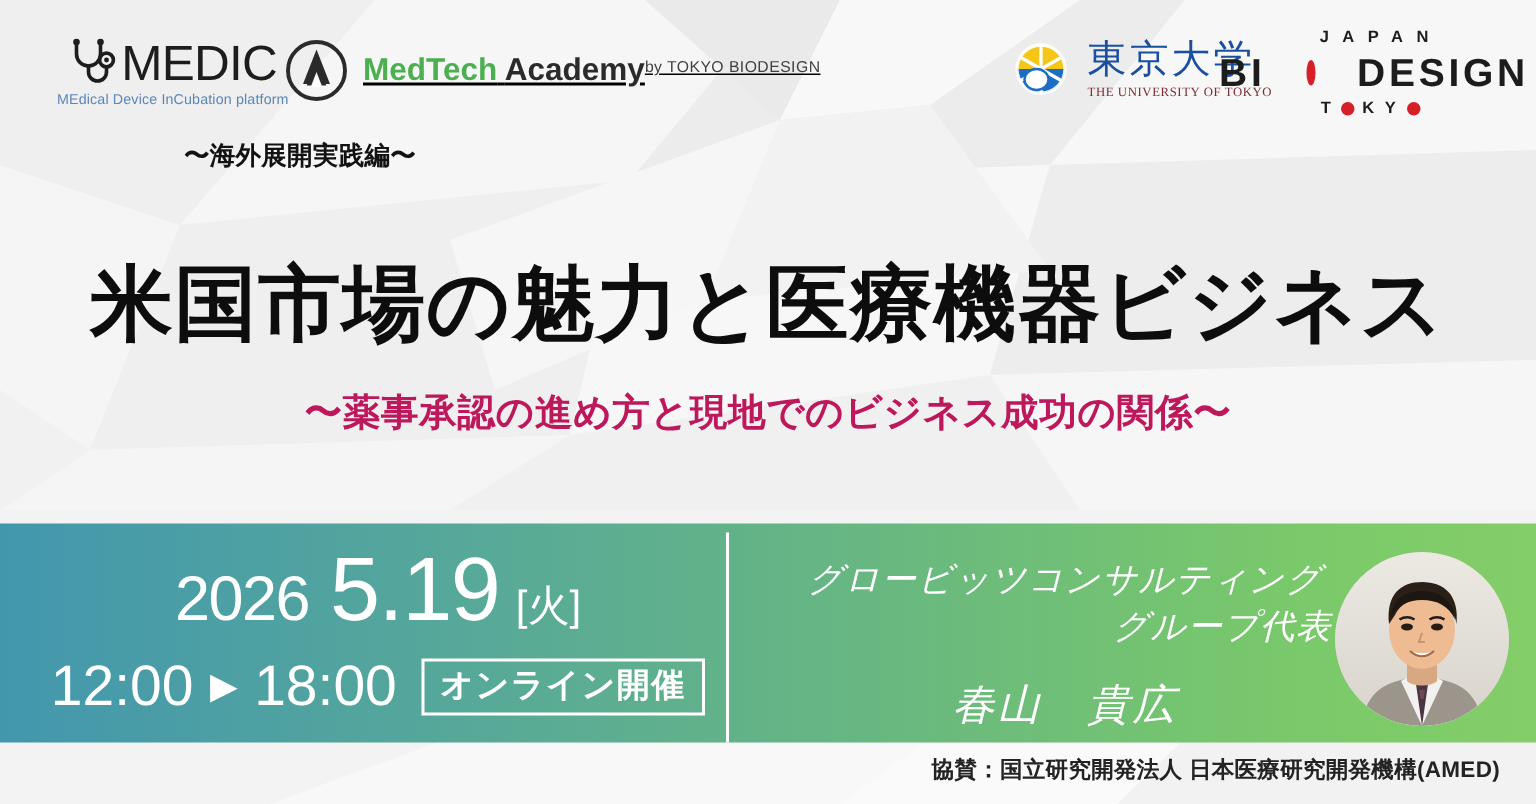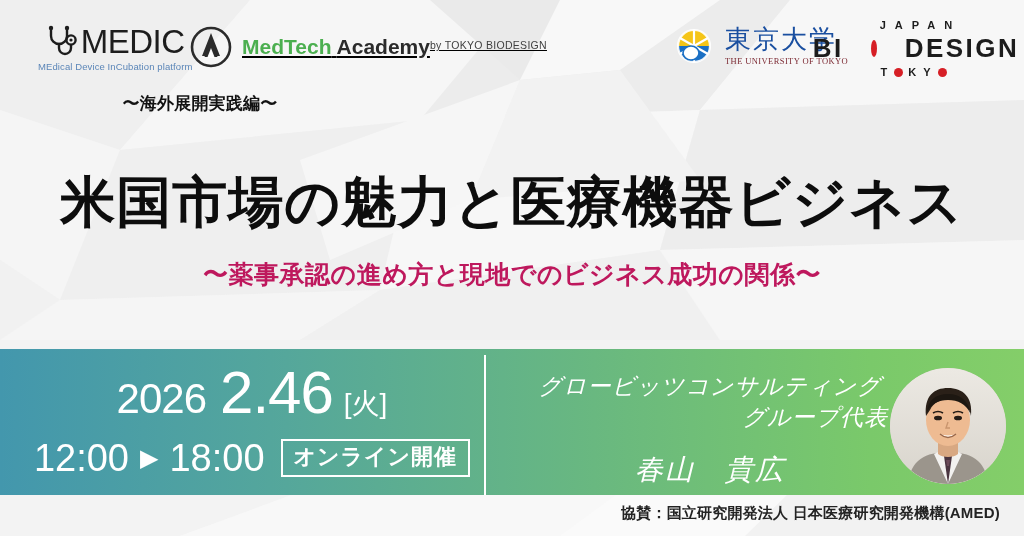--- a/index.html
+++ b/index.html
@@ -442,21 +442,21 @@
 
   <div class="title">米国市場の魅力と医療機器ビジネス</div>
   <div class="subtitle">〜薬事承認の進め方と現地でのビジネス成功の関係〜</div>
 
   <div class="band">
     <div class="band-divider"></div>
 
     <div class="date-block">
       <div class="date-line">
         <span class="d-year">2026</span>
-        <span class="d-md">2.46</span>
+        <span class="d-md">5.19</span>
         <span class="d-dow">[火]</span>
       </div>
       <div class="time-line">
         <span class="t-text">12:00</span>
         <span class="t-arrow">▶</span>
         <span class="t-text">18:00</span>
         <span class="online-badge">オンライン開催</span>
       </div>
     </div>
 

